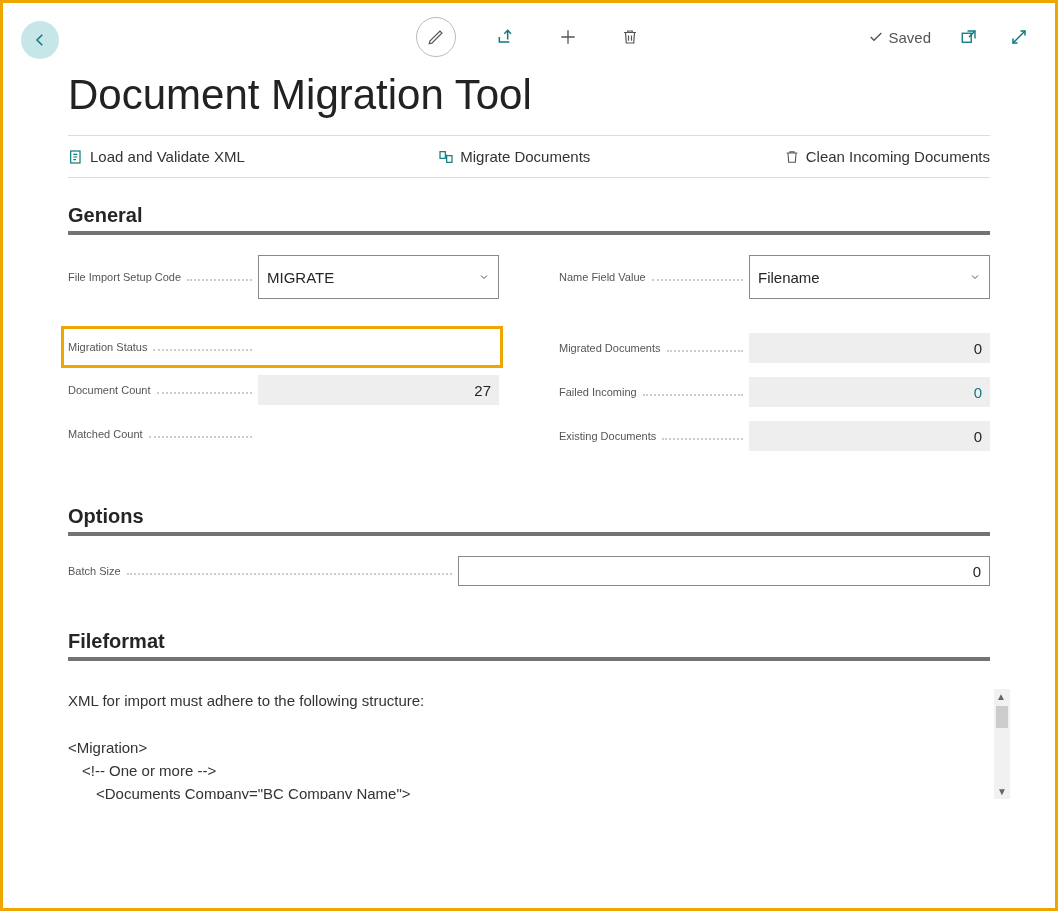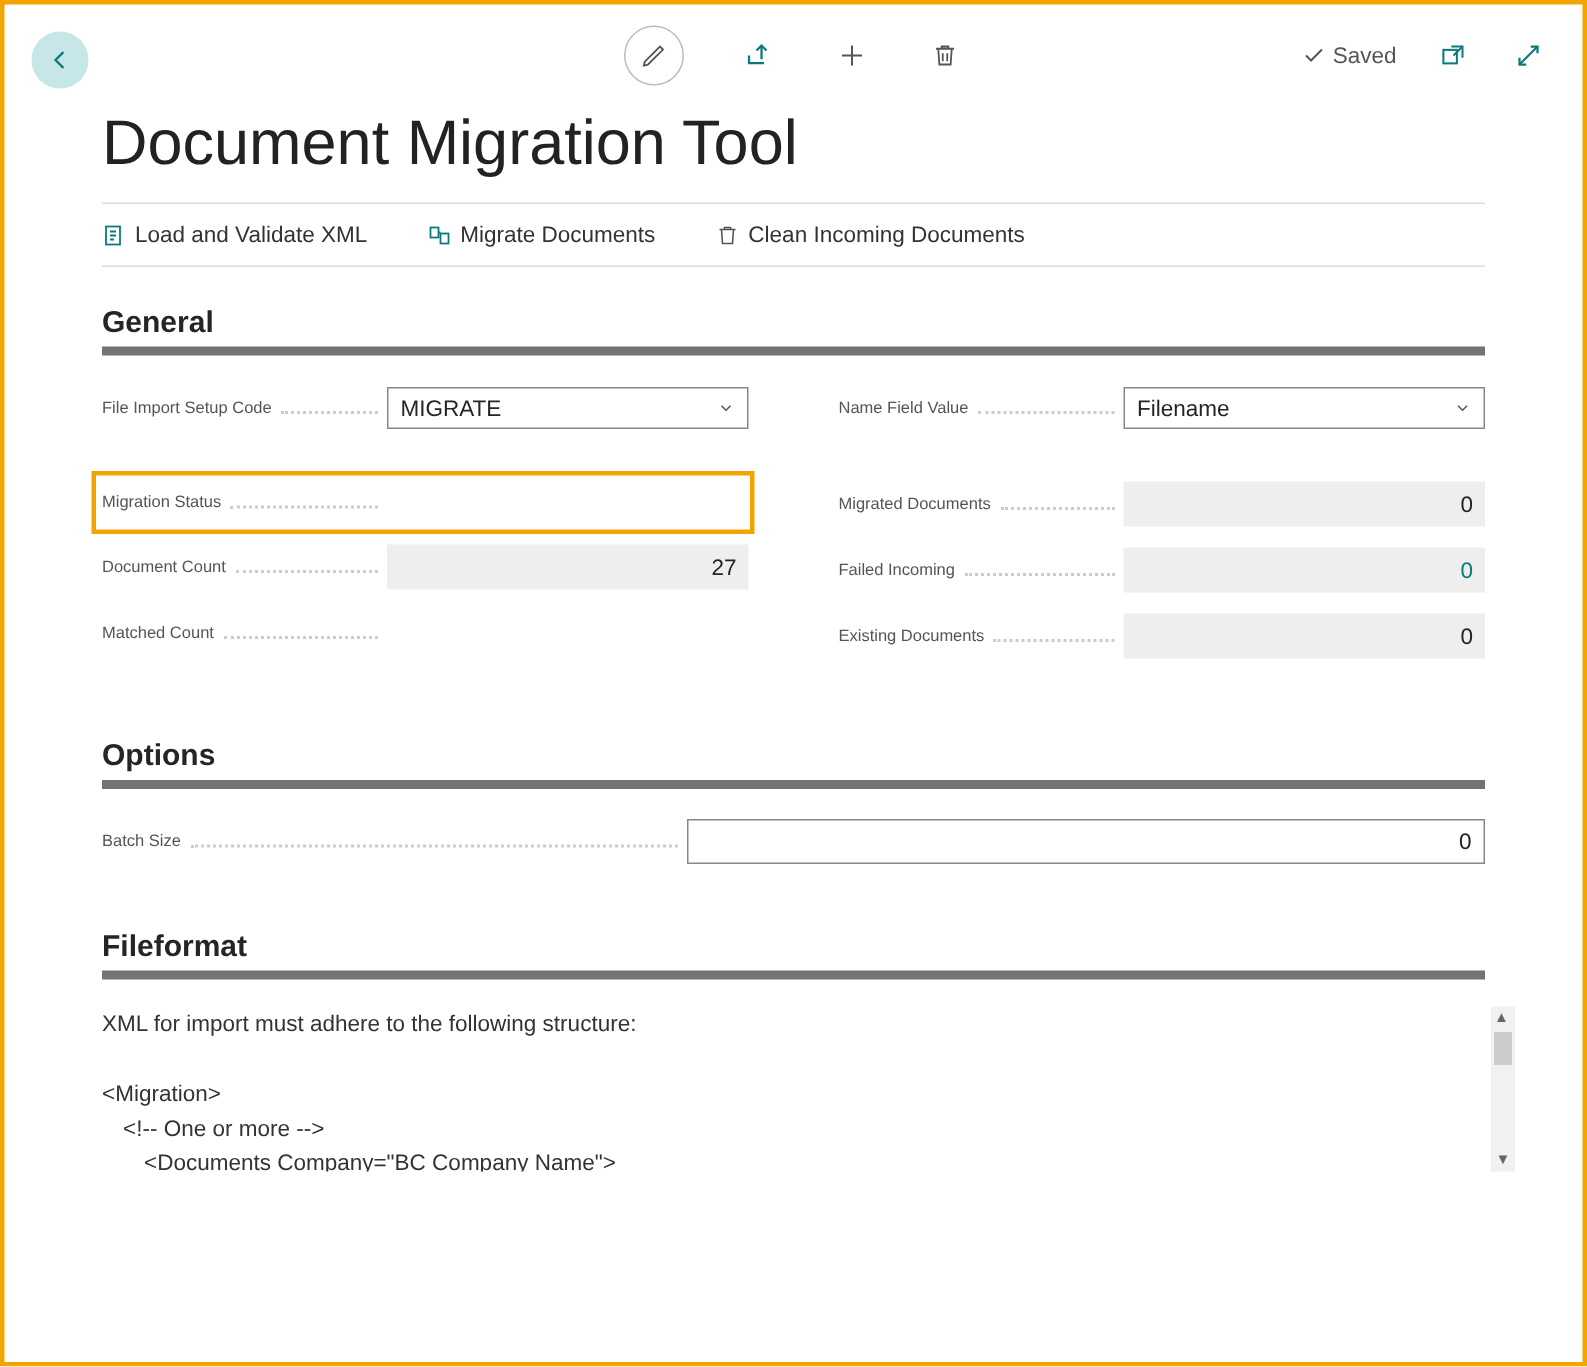--- a/index.html
+++ b/index.html
@@ -8,38 +8,38 @@
   .topbar { position:relative; height:60px; }
   .back-circle { position:absolute; left:18px; top:18px; width:38px; height:38px; border-radius:50%; background:#c7e6e8; display:flex; align-items:center; justify-content:center; cursor:pointer; }
   .center-actions { position:absolute; left:50%; top:14px; transform:translateX(-50%); display:flex; align-items:center; gap:38px; }
   .edit-circle { width:40px; height:40px; border:1px solid #bbb; border-radius:50%; display:flex; align-items:center; justify-content:center; cursor:pointer; }
   .iconbtn { width:24px; height:24px; display:flex; align-items:center; justify-content:center; cursor:pointer; color:#555; }
   .right-actions { position:absolute; right:24px; top:22px; display:flex; align-items:center; gap:26px; }
   .saved { display:flex; align-items:center; gap:4px; color:#555; font-size:15px; }
   .content { padding: 8px 65px 0 65px; }
   h1.title { font-size:42px; font-weight:300; margin:0 0 16px 0; color:#222; }
   .hr-light { border:none; border-top:1px solid #ddd; margin:0; }
-  .actionbar { display:flex; gap:40px; padding:12px 0; }
+  .actionbar { display:flex; gap:40px; padding:12px 0;justify-content:space-between; }
   .actionitem { display:flex; align-items:center; gap:6px; font-size:15px; color:#333; cursor:pointer; }
   .actionitem svg { flex-shrink:0; }
-  .section-head { font-size:20px; font-weight:600; margin-top:26px; padding-bottom:4px; border-bottom:6px solid #737373; }
+  .section-head { font-size:20px; font-weight:600; margin-top:26px; padding-bottom:4px; border-bottom:4px solid #737373; }
   .twocol { display:flex; gap:60px; margin-top:20px; }
   .col { flex:1; }
   .field-row { display:flex; align-items:center; margin-bottom:14px; min-height:30px; }
   .dots { flex:1; border-bottom:2px dotted #ccc; margin:0 6px; height:8px; }
   .field-label-wrap { display:flex; align-items:center; width:190px; }
   .flabel { color:#555; font-size:11px; white-space:nowrap; }
-  .select { flex:1; height:28px; border:1px solid #888; display:flex; align-items:center; justify-content:space-between; padding:0 8px; font-size:15px; cursor:pointer; background:#fff; }
+  .select { flex:1; height:44px; border:1px solid #888; display:flex; align-items:center; justify-content:space-between; padding:0 8px; font-size:15px; cursor:pointer; background:#fff; }
   .readonly-box { flex:1; height:30px; background:#eee; display:flex; align-items:center; padding:0 8px; font-size:15px; }
   .readonly-right { justify-content:flex-end; }
   .link { color:#0b7a7d; cursor:pointer; }
   .highlight-box { border:3px solid #f0a500; padding:3px 4px; margin:-7px -4px 7px -7px; }
   .onecol-field { display:flex; align-items:center; margin-top:20px; }
   .input-box { flex:1; height:30px; border:1px solid #888; text-align:right; padding:0 8px; font-size:15px; display:flex; align-items:center; justify-content:flex-end; }
-  .fileformat-body { position:relative; margin-top:18px; font-size:15px; color:#333; line-height:1.55; height:110px; overflow:hidden; }
+  .fileformat-body { position:relative; margin-top:28px; font-size:15px; color:#333; line-height:1.55; height:110px; overflow:hidden; }
   .scrollbar { position:absolute; right:-20px; top:0px; width:16px; height:110px; background:#f1f1f1; display:flex; flex-direction:column; justify-content:space-between; align-items:center; }
   .scroll-arrow { font-size:10px; color:#666; cursor:pointer; padding:2px 0; }
   .scroll-thumb { width:12px; height:22px; background:#ccc; margin-top:2px; }
   .ff-wrap { position:relative; }
   .xml { font-family:"Segoe UI", Arial, sans-serif; }
   .ind1 { padding-left:14px; }
   .ind2 { padding-left:28px; }
 </style>
 </head>
 <body>

